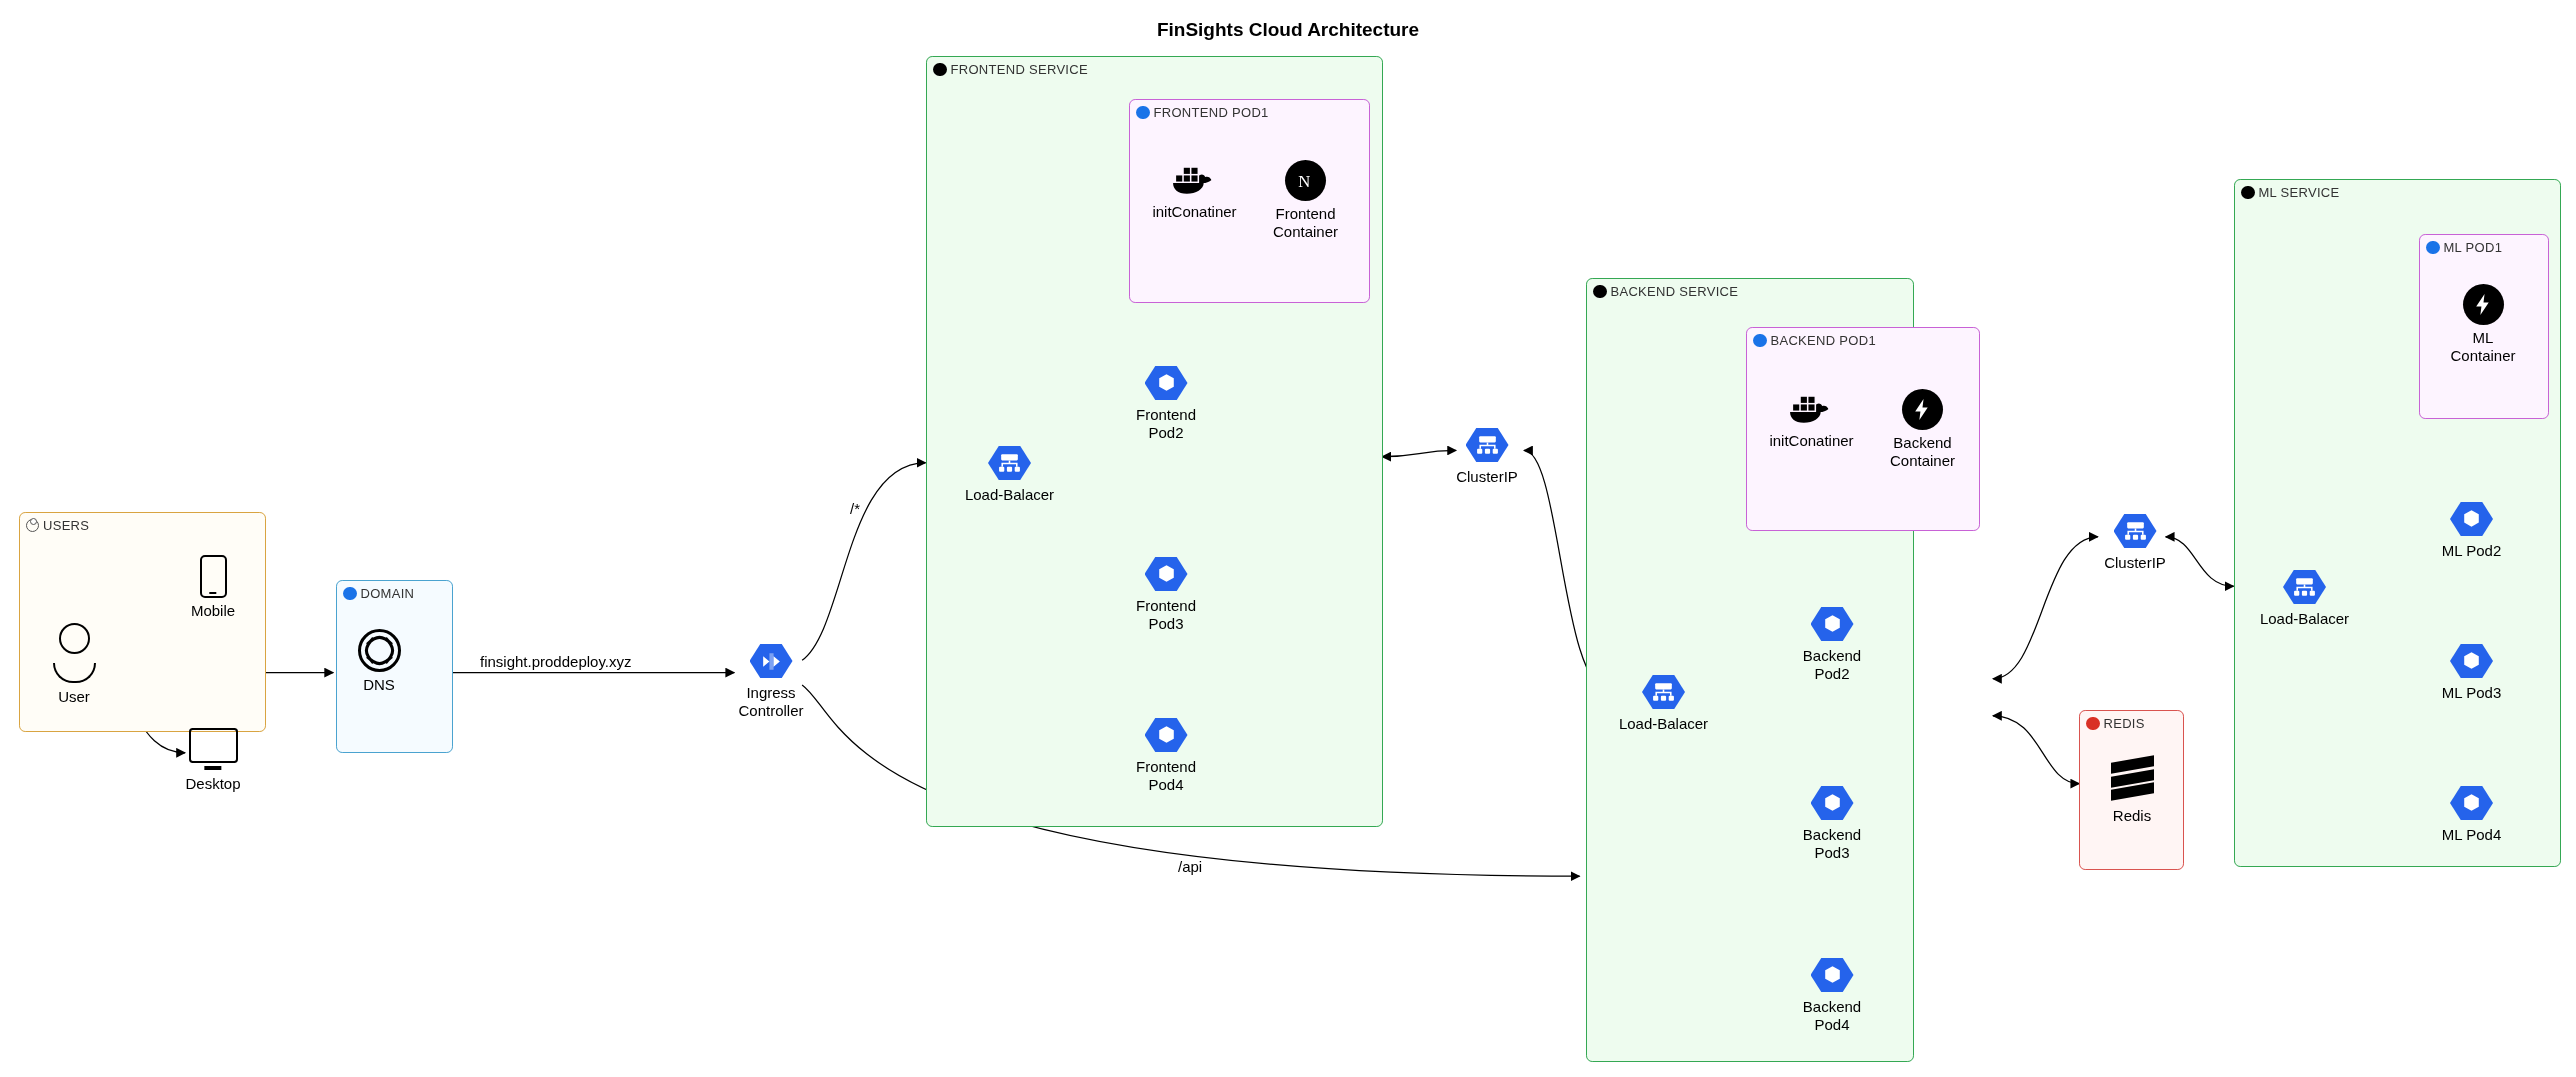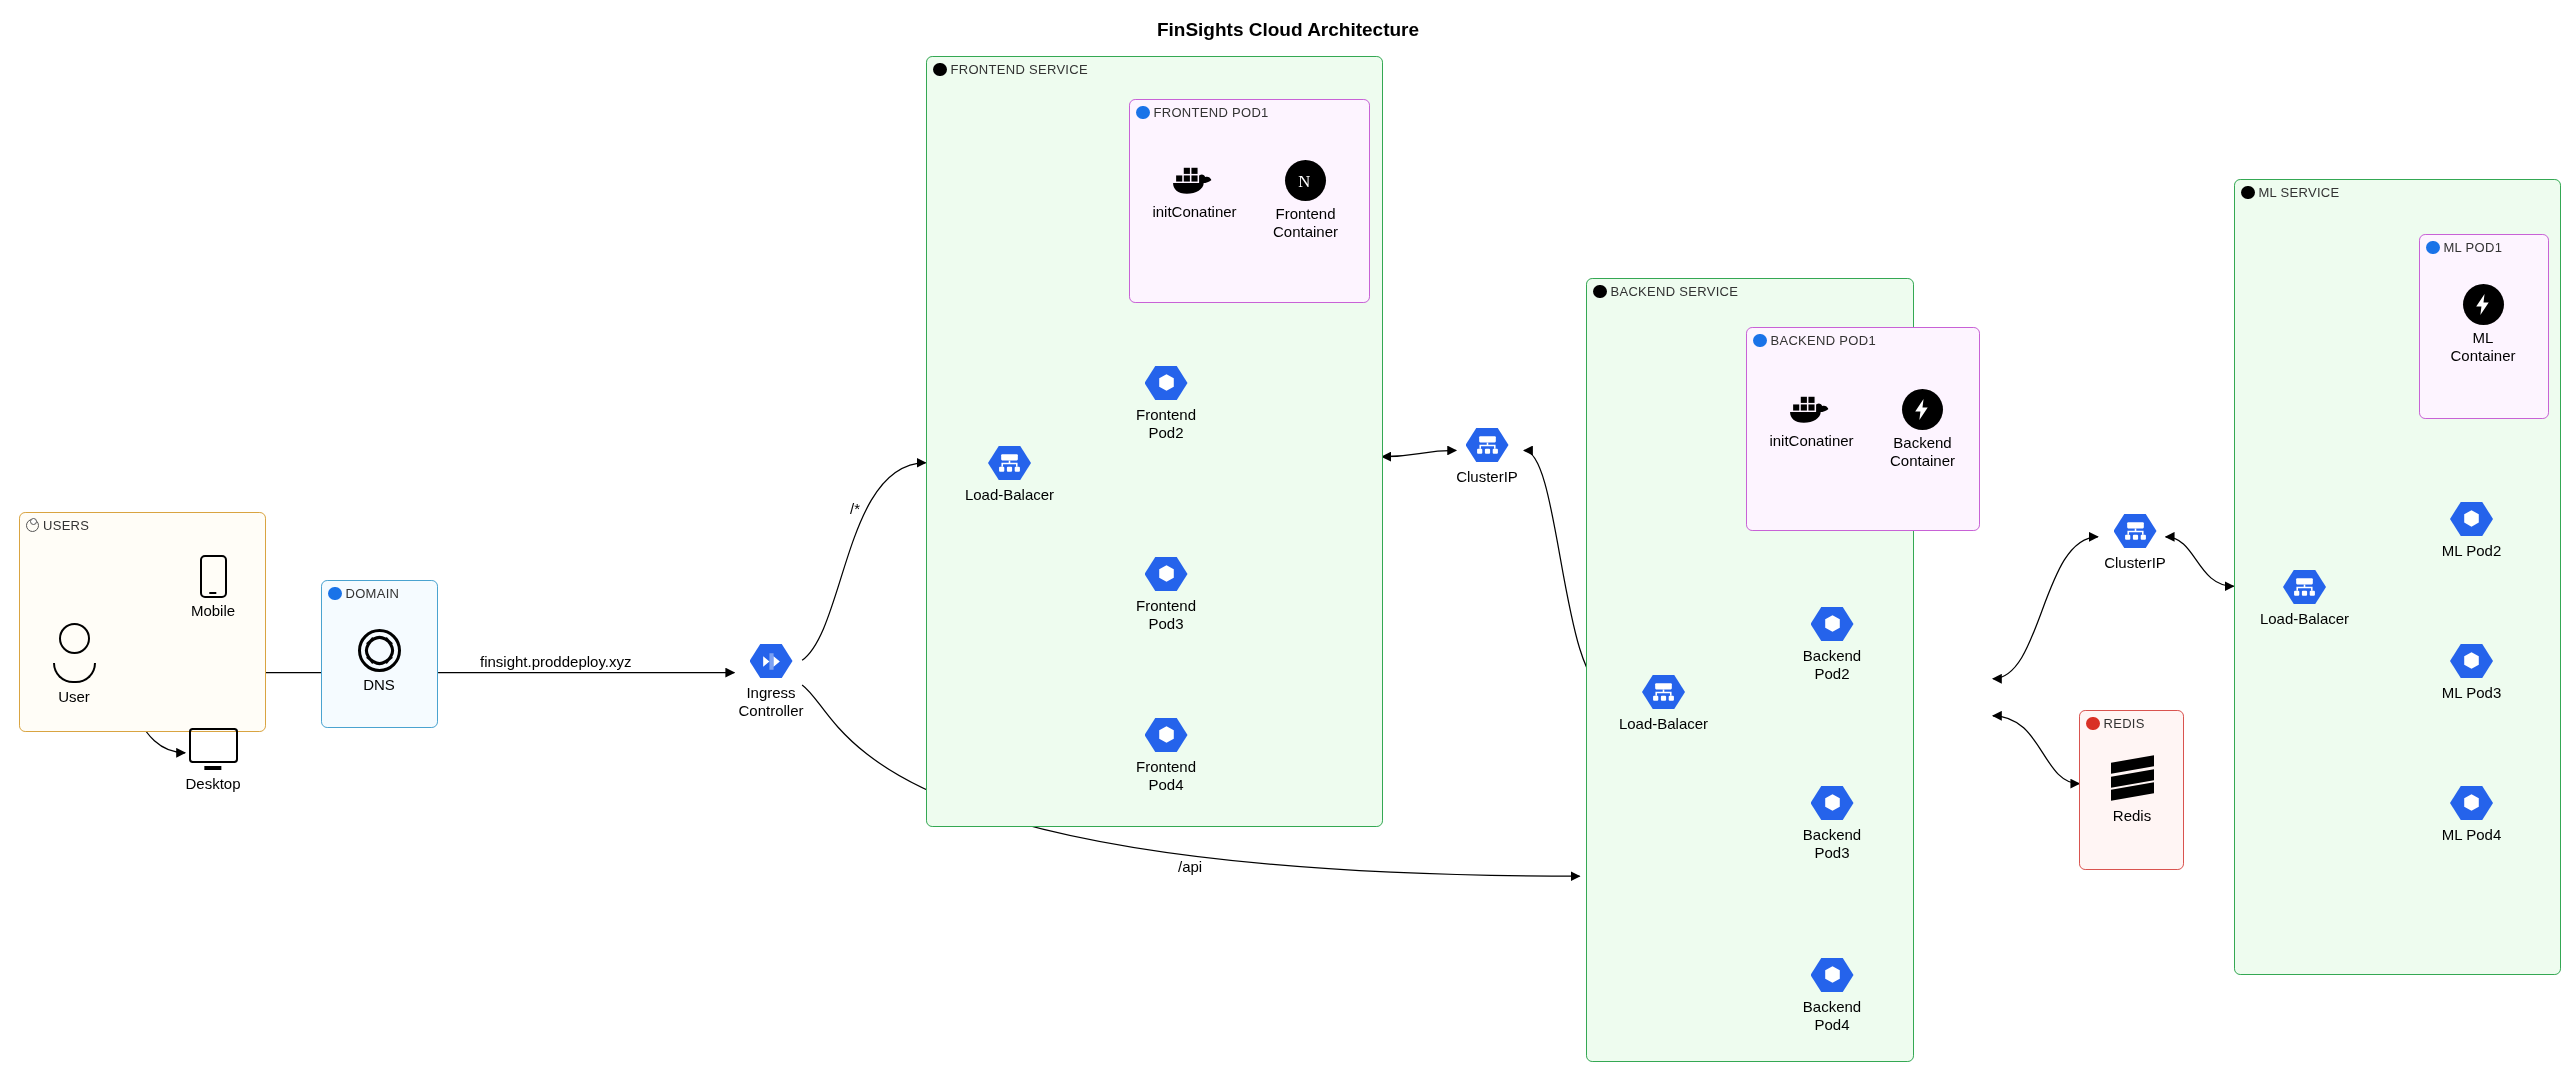--- a/index.html
+++ b/index.html
@@ -169,21 +169,21 @@
 </div>
 <div class="node" style="left:179px;top:555px;width:68px;">
   <div class="mobile-ic"></div>
   <div class="node-label">Mobile</div>
 </div>
 <div class="node" style="left:173px;top:728px;width:80px;">
   <div class="desktop-ic"></div>
   <div class="node-label" style="margin-top:12.3px;">Desktop</div>
 </div>
 
-<div class="group" style="left:321px;top:580px;width:117px;height:148px;border-color:#4aa3d0;background:#f5fbff;">
+<div class="group" style="left:336px;top:580px;width:117px;height:173px;border-color:#4aa3d0;background:#f5fbff;">
   <div class="group-tag">
     <span class="tag-dot blue"></span>
     <span>DOMAIN</span>
   </div>
 </div>
 <div class="node" style="left:342px;top:629px;">
   <div class="circle-ring">
     <svg viewBox="0 0 24 24" fill="none" stroke="#000" stroke-width="2">
         <path d="M8 4 C2 10 2 14 8 20 M16 4 C22 10 22 14 16 20 M4 8 C10 2 14 2 20 8 M4 16 C10 22 14 22 20 16"></path>
       </svg>
@@ -394,21 +394,21 @@
 </div>
 <div class="node" style="left:2095px;top:759px;">
   <div class="redis-ic">
     <div class="layer l1"></div>
       <div class="layer l2"></div>
       <div class="layer l3"></div>
   </div>
   <div class="node-label" style="margin-top:10px;">Redis</div>
 </div>
 
-<div class="group" style="left:2234px;top:179px;width:327px;height:796px;border-color:#34a853;background:#eefcef;">
+<div class="group" style="left:2234px;top:179px;width:327px;height:688px;border-color:#34a853;background:#eefcef;">
   <div class="group-tag">
     <span class="tag-dot black"></span>
     <span>ML SERVICE</span>
   </div>
 </div>
 
 <div class="group" style="left:2419px;top:234px;width:130px;height:185px;border-color:#c862d6;background:#fdf4ff;">
   <div class="group-tag">
     <span class="tag-dot blue"></span>
     <span>ML POD1</span>

